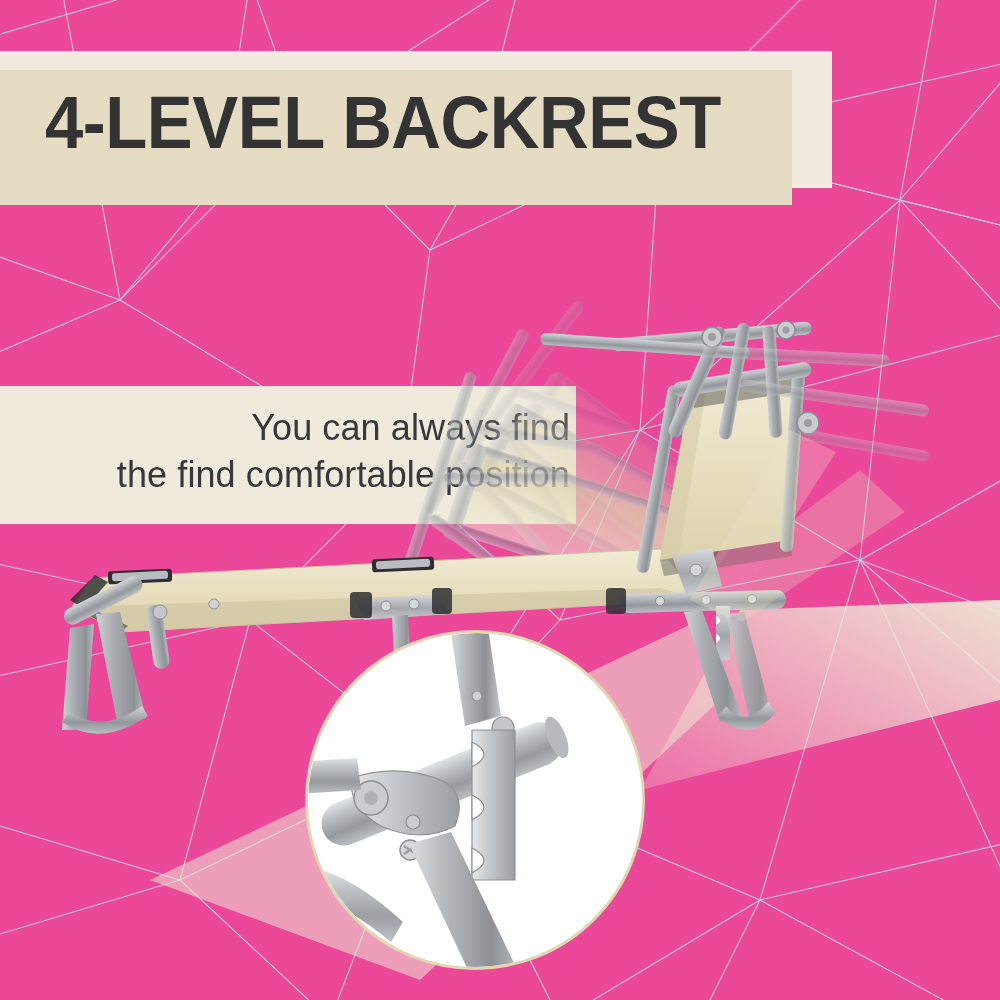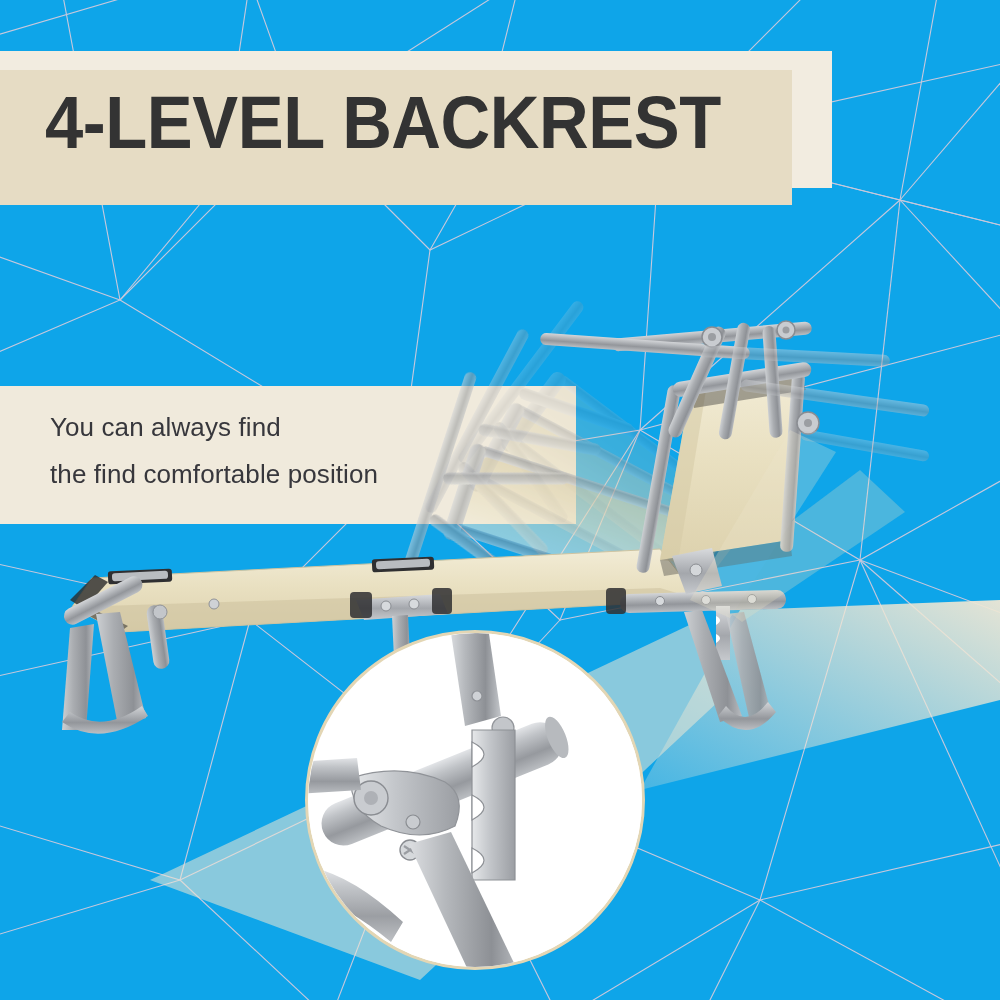--- a/index.html
+++ b/index.html
@@ -2,40 +2,41 @@
 <html><head>
 <meta charset="utf-8">
 <style>
   html,body{margin:0;padding:0;}
   body{
     width:1000px;height:1000px;overflow:hidden;
     background:#ffffff;
     font-family:"Liberation Sans", sans-serif;
     position:relative;
   }
-  #stage{position:absolute;left:0;top:0;width:1000px;height:1000px;overflow:hidden;background:#0ea5e9;}
+  #stage{position:absolute;left:0;top:0;width:1000px;height:1000px;overflow:hidden;background:#ec4899;}
 
   
   .mesh{position:absolute;left:0;top:0;width:1000px;height:1000px;}
 
   
   .banner{position:absolute;}
   #title-banner-back{left:-10px;top:51px;width:842px;height:137px;background:#f2ece0;}
   #title-banner-front{left:-10px;top:70px;width:802px;height:135px;background:#e6dcc4;}
   #title-text{
     position:absolute;left:45px;top:78px;width:760px;height:90px;
     font-size:74px;line-height:90px;font-weight:bold;color:#333333;
     letter-spacing:-0.5px;white-space:nowrap;
     transform:scaleX(0.93);transform-origin:left center;
   }
   #subtitle-banner{left:-10px;top:386px;width:586px;height:138px;background:#f0eadc;}
   #subtitle-text{
     position:absolute;left:50px;top:404px;width:520px;
-    font-size:26px;line-height:47px;font-weight:300;color:#37373c;
+    font-size:36px;line-height:47px;font-weight:300;color:#37373c;
     letter-spacing:0.1px;
+    text-align:right;
   }
   #subtitle-text .ln{display:block;white-space:nowrap;}
 
   
   .art{position:absolute;left:0;top:0;width:1000px;height:1000px;}
 
   
   #detail-circle{
     position:absolute;left:305px;top:630px;width:340px;height:340px;
     border-radius:50%;background:#ffffff;

